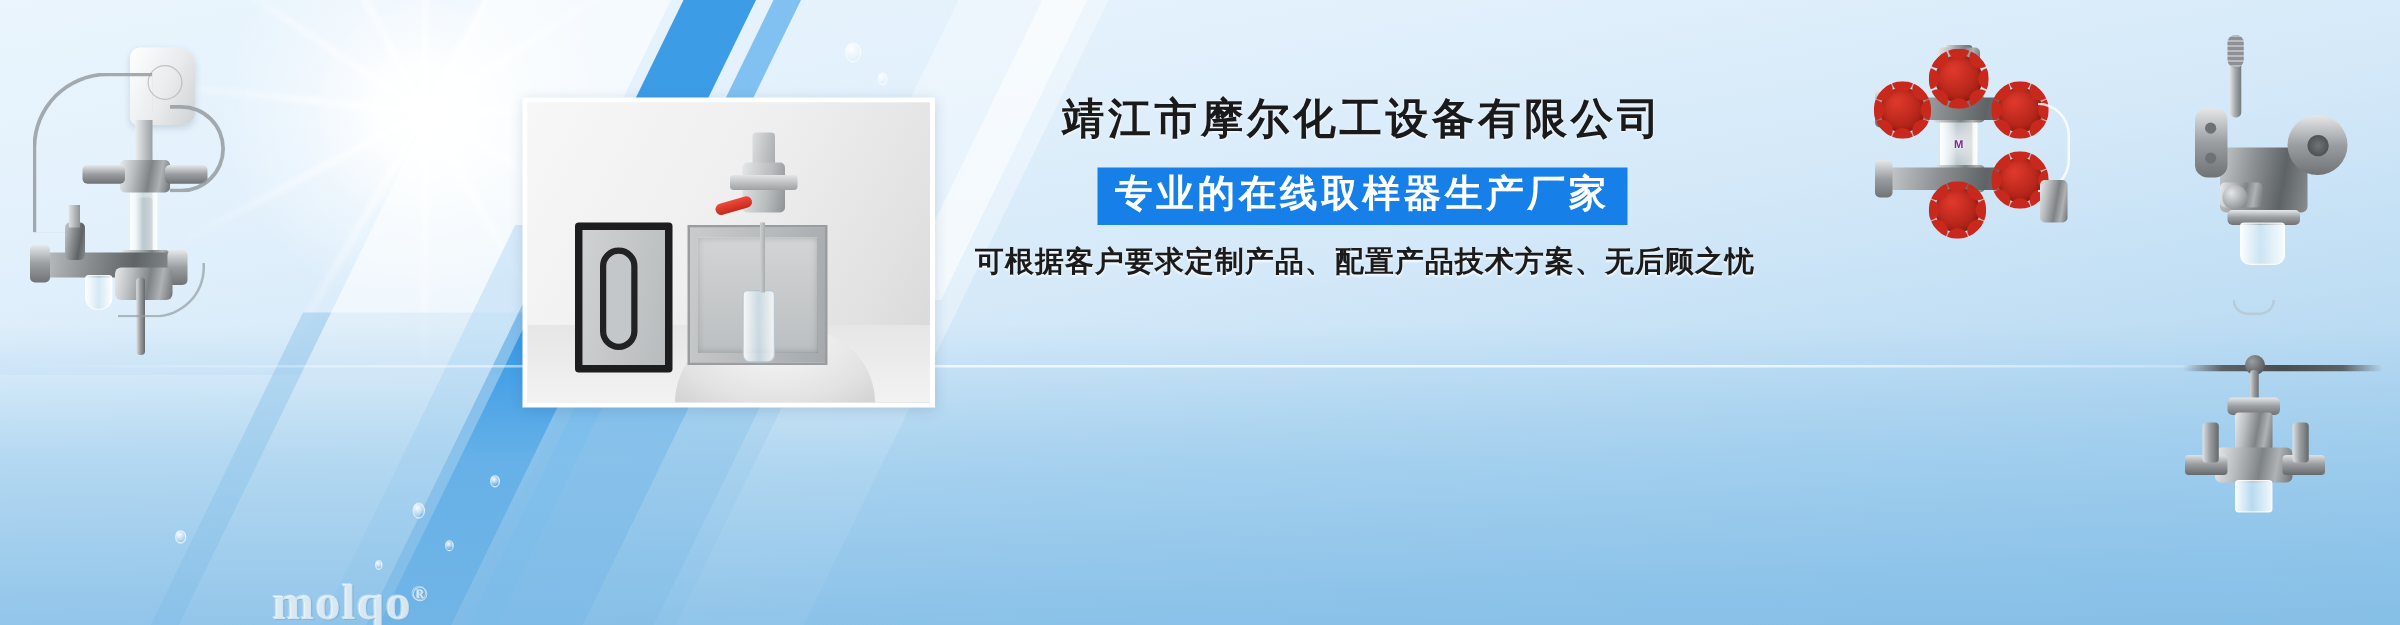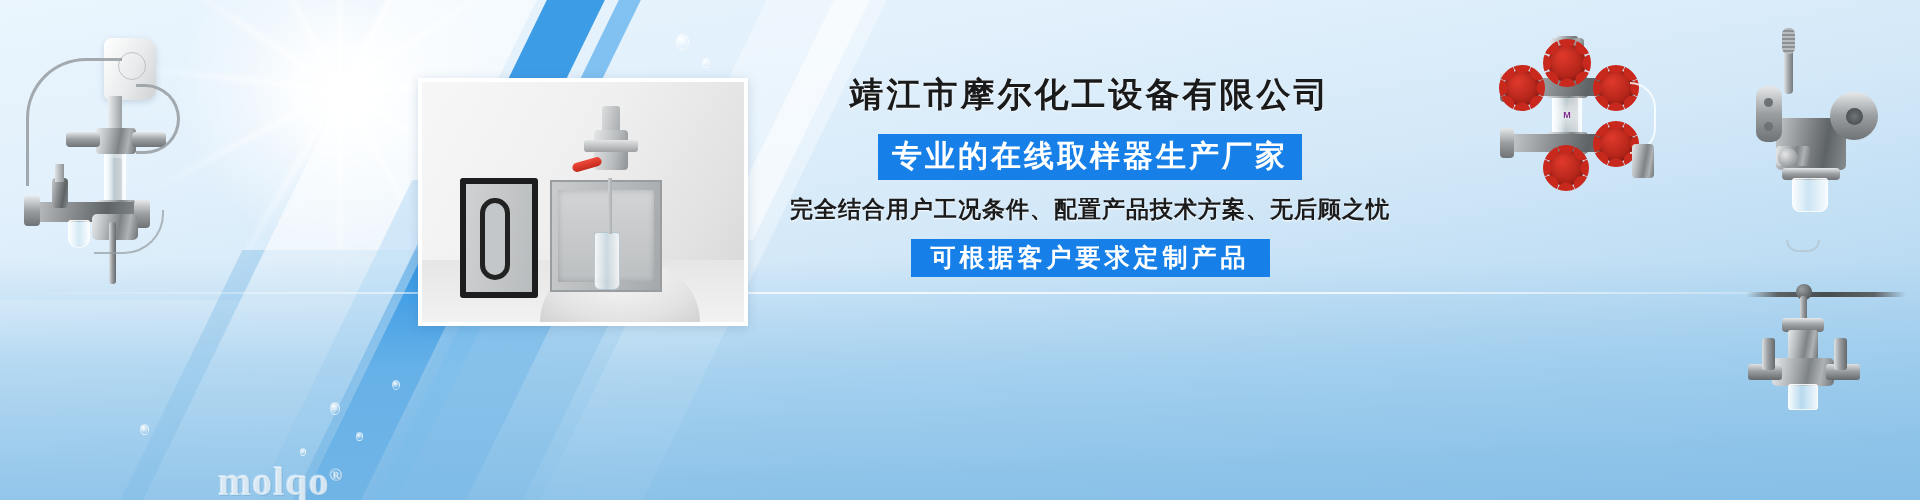--- a/index.html
+++ b/index.html
@@ -301,25 +301,22 @@
     <div class="glass" style="position:absolute;left:46px;top:158px;width:30px;height:26px;"></div>
   </div>
 
   <div class="text-block">
     <div class="company-name">靖江市摩尔化工设备有限公司</div>
 
     <div class="badge-row r1">
       <span class="badge">专业的在线取样器生产厂家</span>
     </div>
 
-    <div class="subline">完全结合用户工况条件、配置产品技术方案、无后顾之忧</div>
-
-    <div class="badge-row r3">
-      <span class="badge small">可根据客户要求定制产品</span>
-    </div>
+    <div class="subline">可根据客户要求定制产品、配置产品技术方案、无后顾之忧</div>
+
 
   </div>
 
   <div class="watermark">
     <span>molqo</span><sup>®</sup>
   </div>
 
 </div>
 
 </body></html>

